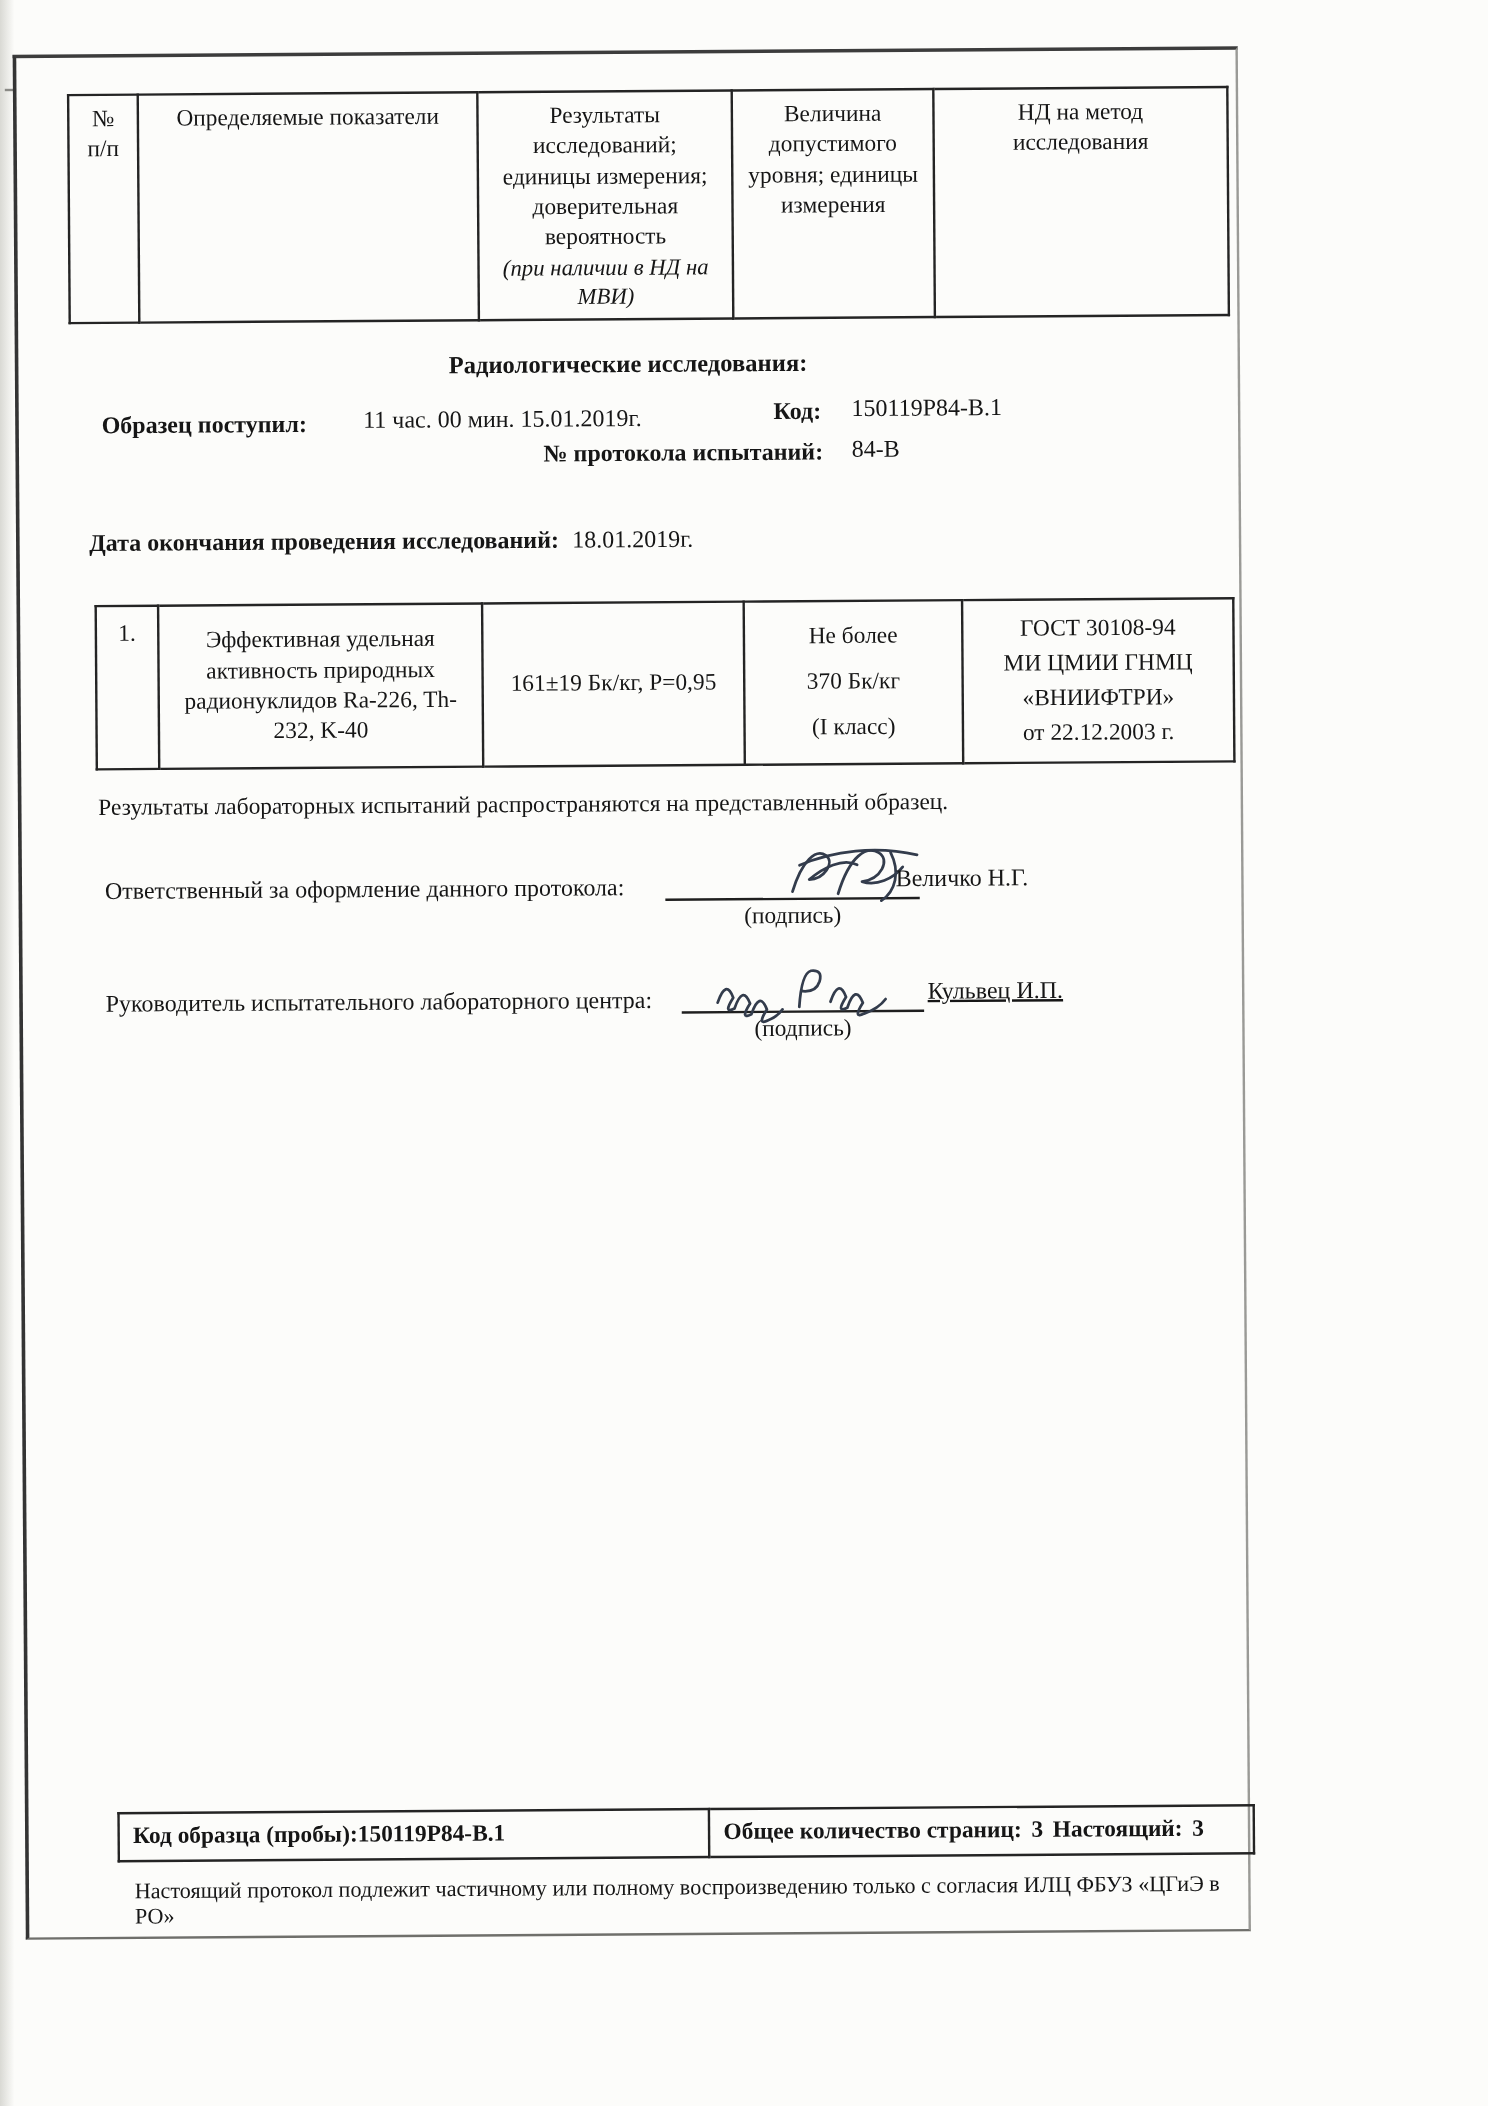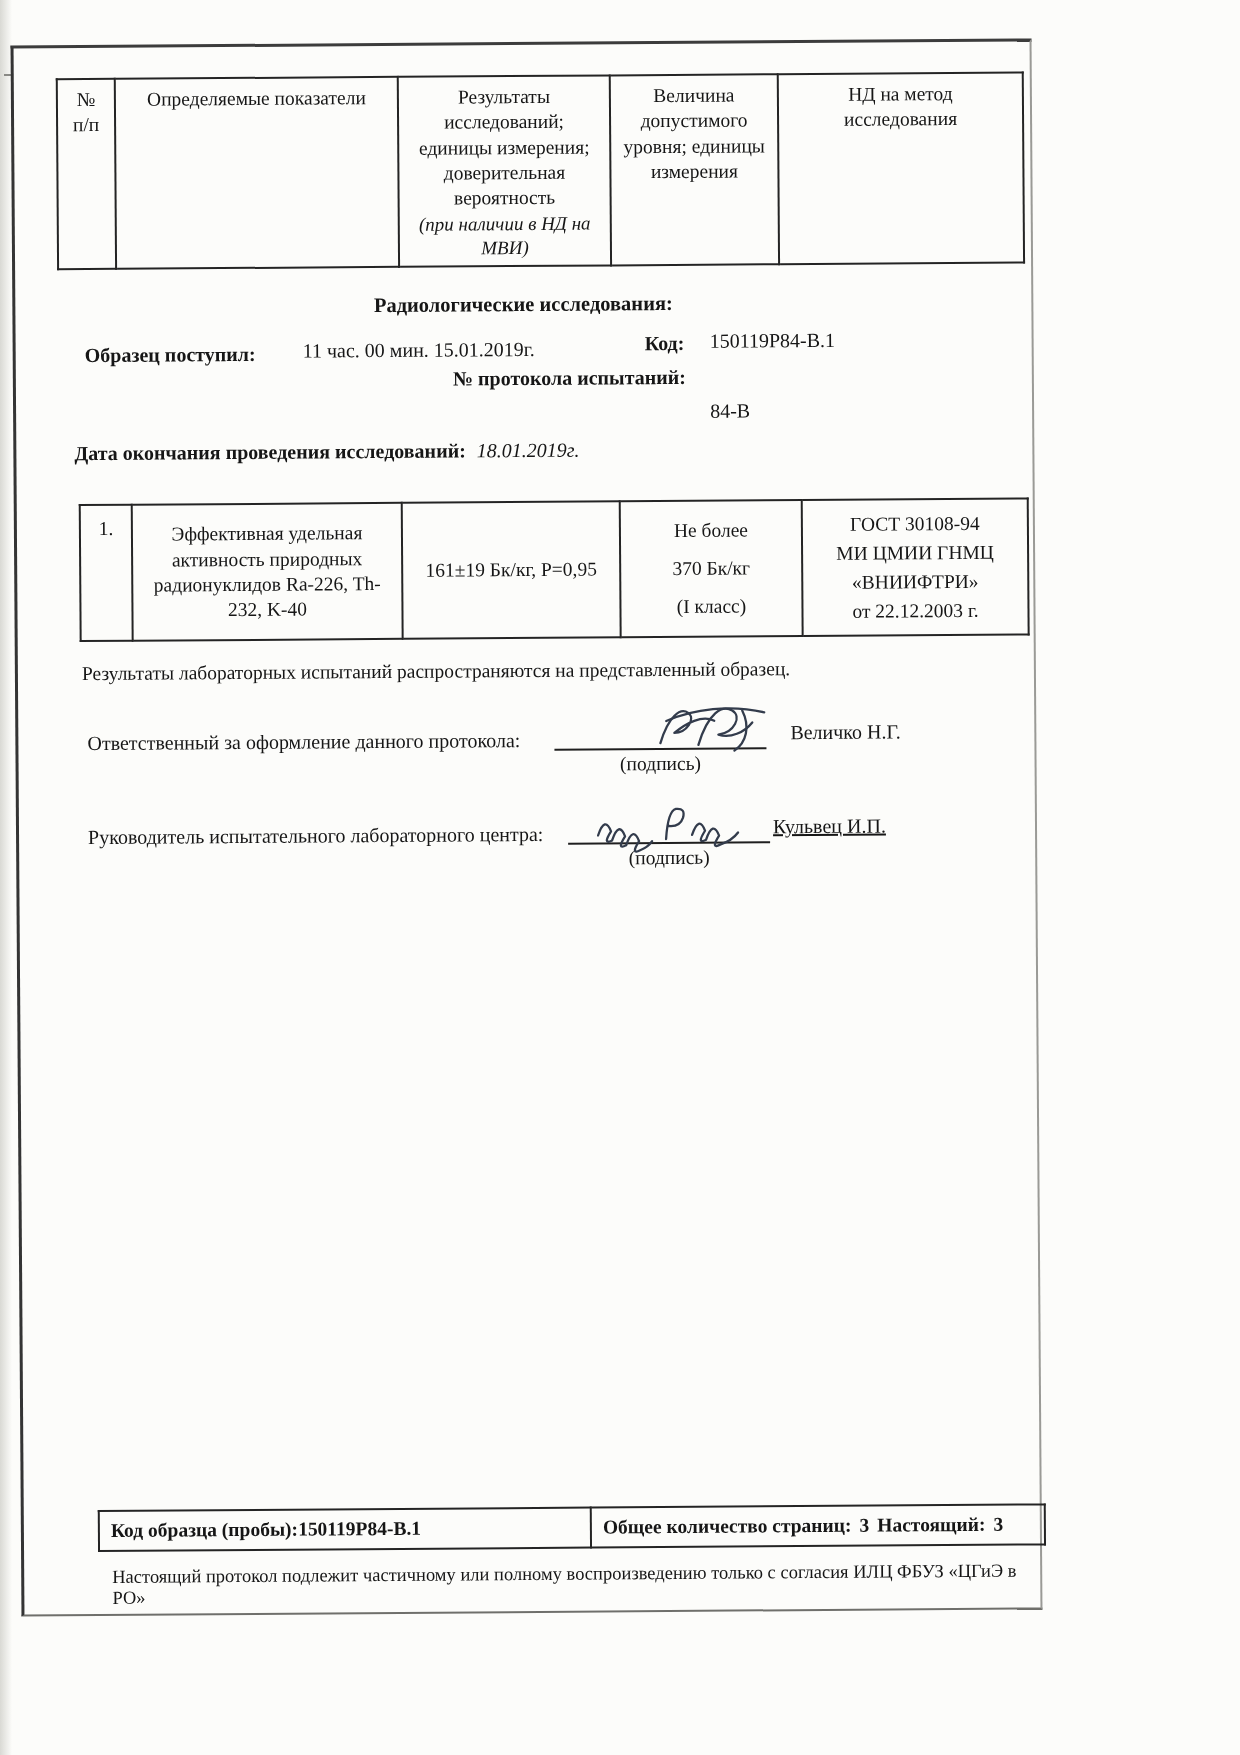--- a/index.html
+++ b/index.html
@@ -99,25 +99,25 @@
     </tbody>
       </table>
 
     <div class="abs title" style="left:0;top:248px;">Радиологические исследования:</div>
 
     <span class="abs lbl" style="left:69px;top:296px;">Образец поступил:</span>
     <span class="abs val" style="left:287px;top:293px;">11 час. 00 мин. 15.01.2019г.</span>
     <span class="abs lbl" style="left:629px;top:288px;">Код:</span>
     <span class="abs val" style="left:694px;top:286px;">150119Р84-В.1</span>
     <span class="abs lbl" style="left:437px;top:322px;">№ протокола испытаний:</span>
-    <span class="abs val" style="left:694px;top:320px;margin-top:36px;">84-В</span>
+    <span class="abs val" style="left:694px;top:320px;">84-В</span>
 
     <div class="abs" style="left:58px;top:394px;">
       <span class="lbl">Дата окончания проведения исследований:</span>
-      <span class="val" style="margin-left:7px;font-style:italic;">18.01.2019г.</span>
+      <span class="val" style="margin-left:7px;">18.01.2019г.</span>
     </div>
 
     <table class="tbl res-tbl" style="left:62px;top:456px;width:948px;">
       <colgroup>
         <col style="width:52px">
           <col style="width:270px">
           <col style="width:218px">
           <col style="width:182px">
           <col style="width:226px">
       </colgroup>
@@ -157,21 +157,21 @@
       <div class="sig-draw">
         <svg class="sig-svg" style="left:92px;bottom:-7px;width:132px;height:56px;" viewBox="0 0 132 56">
           <path d="M14 44 C22 18 34 8 42 14 C50 20 40 34 28 34 C40 24 56 16 68 22"></path>
           <path d="M52 46 C62 14 76 6 86 12 C96 18 88 34 72 36 C84 40 98 34 106 24"></path>
           <path d="M20 22 C48 10 84 6 118 14"></path>
           <path d="M96 12 C104 28 100 44 88 52"></path>
         </svg>
       </div>
       <div class="sig-caption">(подпись)</div>
     </div>
-    <div class="abs sig-name" style="left:772px;top:678px;">Величко Н.Г.</div>
+    <div class="abs sig-name" style="left:728px;top:678px;">Величко Н.Г.</div>
 
     <div class="abs sig-role" style="left:69px;top:778px;">Руководитель испытательного лабораторного центра:</div>
     <div class="sig-block" style="left:549px;top:750px;width:202px;">
       <div class="sig-draw">
         <svg class="sig-svg" style="left:24px;bottom:-5px;width:172px;height:44px;" viewBox="0 0 172 44">
           <path d="M6 32 q7 -20 13 -4 q-9 14 1 9 q7 -20 13 -4 q-9 14 1 9 q7 -20 13 -4 q-9 14 1 9 q8 -3 12 -9"></path>
           <path d="M74 36 q2 -28 10 -30 q10 -1 7 9 q-3 9 -14 8"></path>
           <path d="M100 32 q7 -20 13 -4 q-9 14 1 9 q7 -20 13 -4 q-9 14 1 9 q12 -4 18 -12"></path>
         </svg>
       </div>

